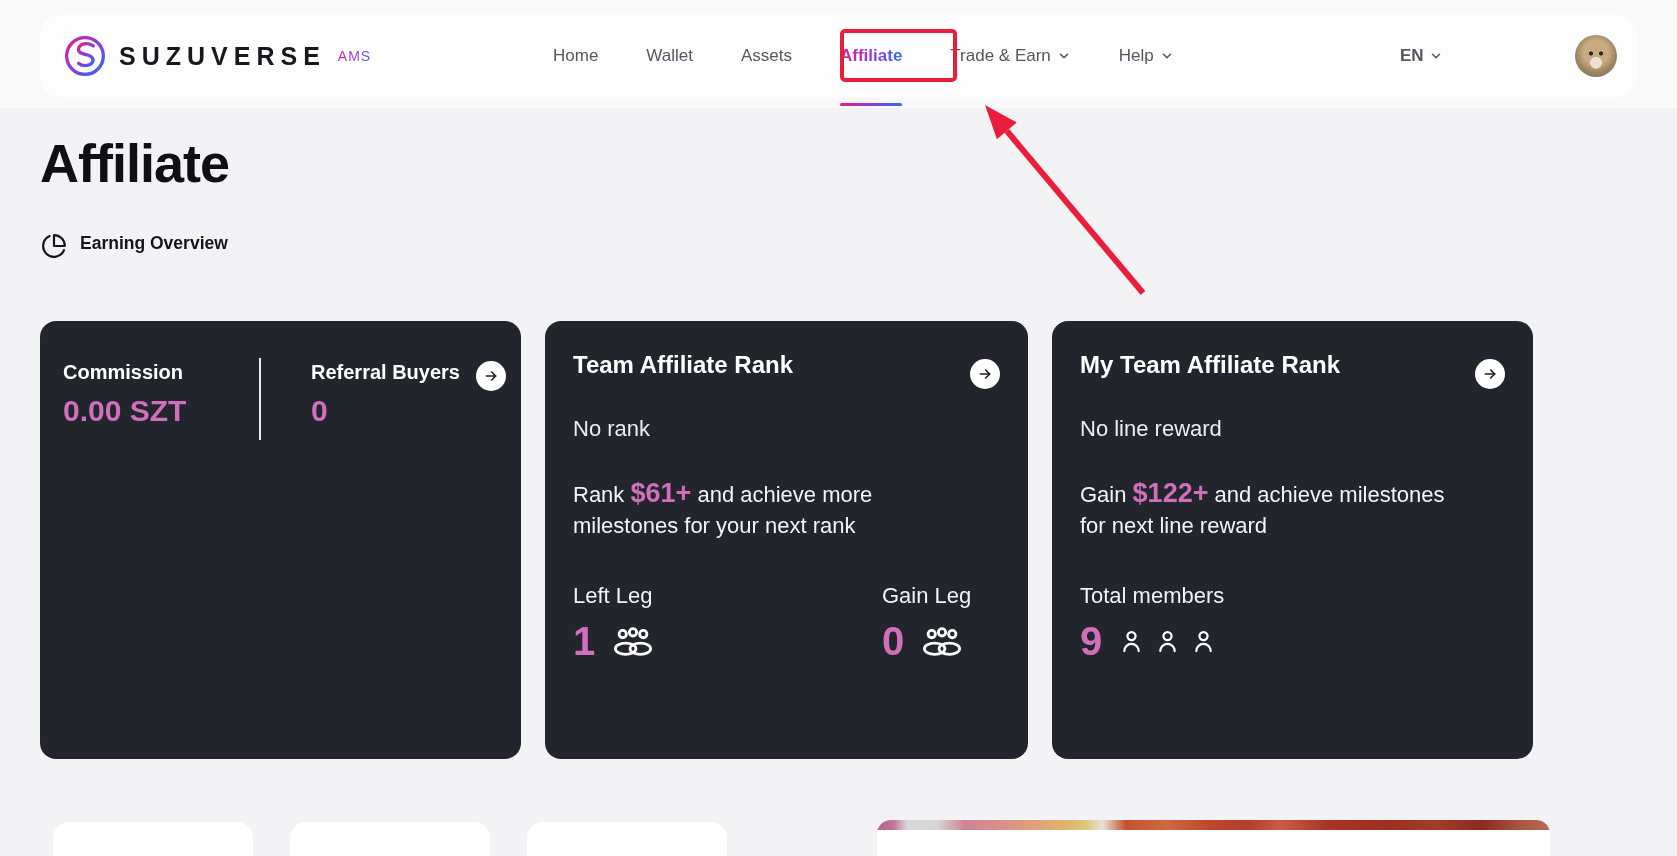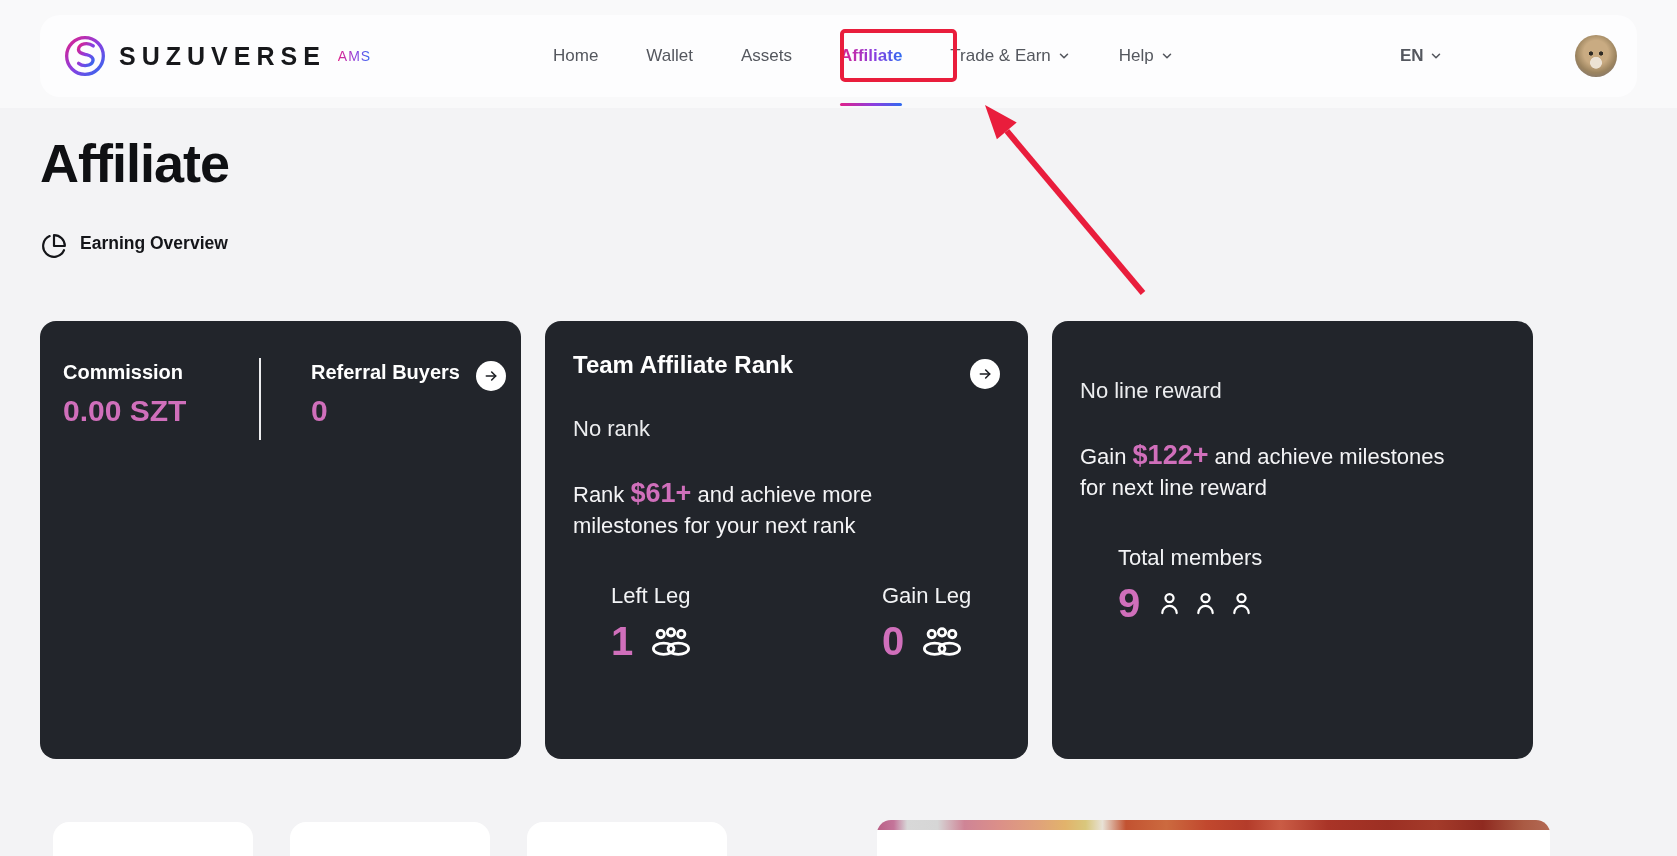--- a/index.html
+++ b/index.html
@@ -76,21 +76,21 @@
   .arrow-btn.abs { position:absolute; top:40px; right:15px; }
 
   .title-row { display:flex; justify-content:space-between; align-items:flex-start; }
   .card-title { font-size:24px; font-weight:700; }
   .title-row .arrow-btn { margin-top:8px; }
   .status { margin-top:27px; font-size:22px; color:#ecedef; }
   .para { margin-top:36px; font-size:22px; line-height:31px; color:#f4f4f6; }
   .para.w2 { max-width:362px; }
   .para.w3 { max-width:388px; }
   .amount { font-size:27px; font-weight:700; }
-  .legs { margin-top:42px; display:flex; justify-content:space-between;margin-left:38px; }
+  .legs { margin-top:42px; display:flex; justify-content:space-between; }
   .leg-col2 { width:118px; }
   .leg-label { font-size:22px; color:#f2f3f5; }
   .leg-value-row { margin-top:10px; display:flex; align-items:center; gap:16px; }
   .leg-num { font-size:40px; font-weight:700; }
   .members-icons { display:flex; align-items:center; gap:9px; }
 
   
   .mini-card { position:absolute; top:822px; width:200px; height:120px; background:#fff; border-radius:16px; }
   .mini-1 { left:53px; } .mini-2 { left:290px; } .mini-3 { left:527px; }
   .media-card { position:absolute; left:877px; top:820px; width:673px; height:120px; background:#fff; border-radius:14px 14px 0 0; overflow:hidden; }
@@ -233,20 +233,29 @@
               <circle cx="22" cy="4.6" r="2.5"></circle>
             <ellipse cx="10" cy="14.6" rx="7" ry="3.8"></ellipse>
               <ellipse cx="20" cy="14.6" rx="7" ry="3.8"></ellipse>
           </svg>
         </div>
       </div>
     </div>
   </section>
 
   <section class="card rank rank3">
+    <div class="title-row">
+      <div class="card-title">My Team Affiliate Rank</div>
+      <button class="arrow-btn">
+        <svg width="16" height="16" viewBox="0 0 24 24" fill="none" stroke="#1c1f24" stroke-width="2.4" stroke-linecap="round" stroke-linejoin="round">
+            <path d="M5 12h14"></path>
+            <path d="M13 6l6 6-6 6"></path>
+          </svg>
+      </button>
+    </div>
     <div class="status">No line reward</div>
     <p class="para w3"><span>Gain </span><span class="amount pink">$122+</span><span> and achieve milestones for next line reward</span></p>
     <div class="legs">
       <div>
         <div class="leg-label">Total members</div>
         <div class="leg-value-row">
           <span class="leg-num pink">9</span>
           <span class="members-icons">
             <svg width="27" height="27" viewBox="0 0 24 24" fill="none" stroke="#fff" stroke-width="2" stroke-linecap="round">
               <circle cx="12" cy="7.2" r="3.6"></circle>

